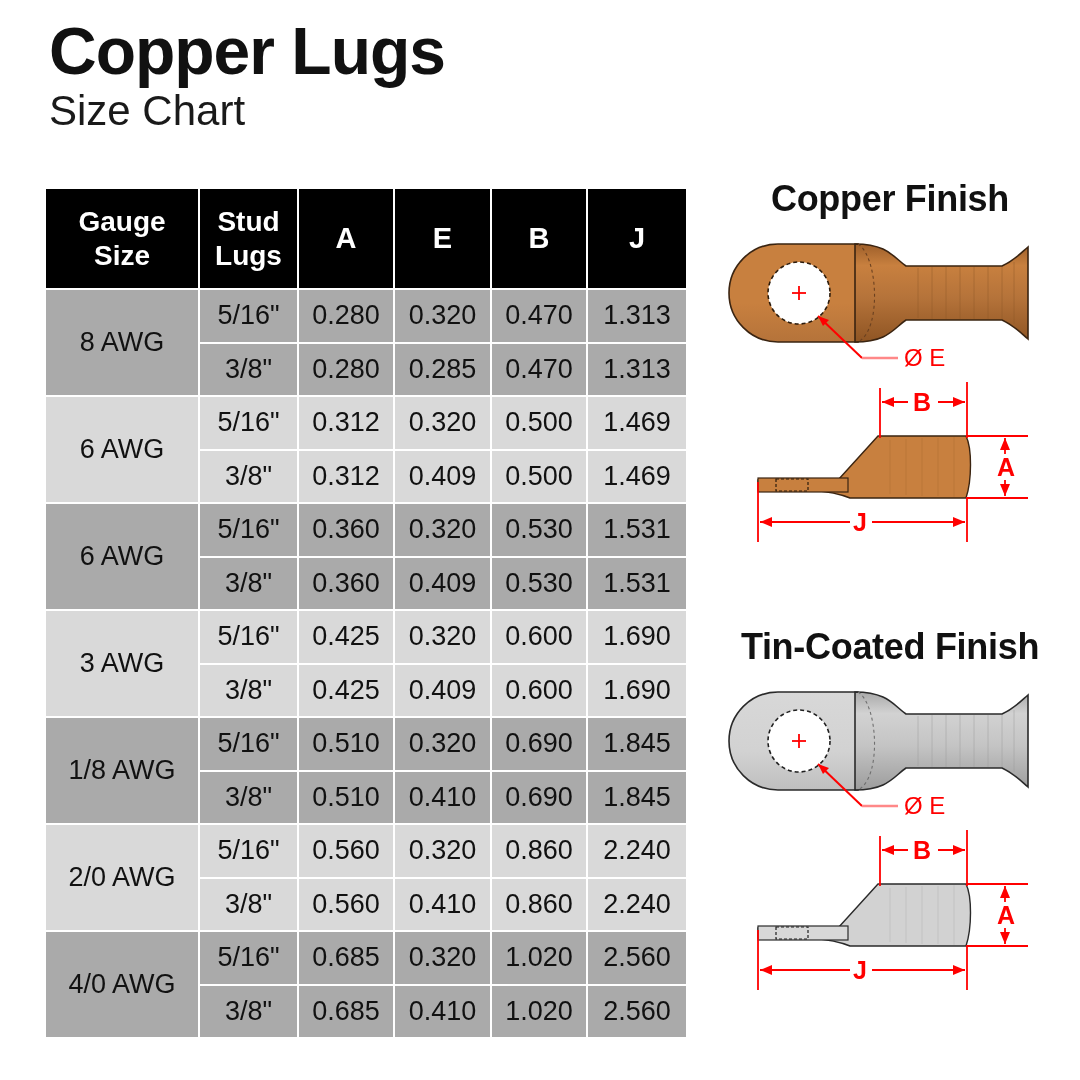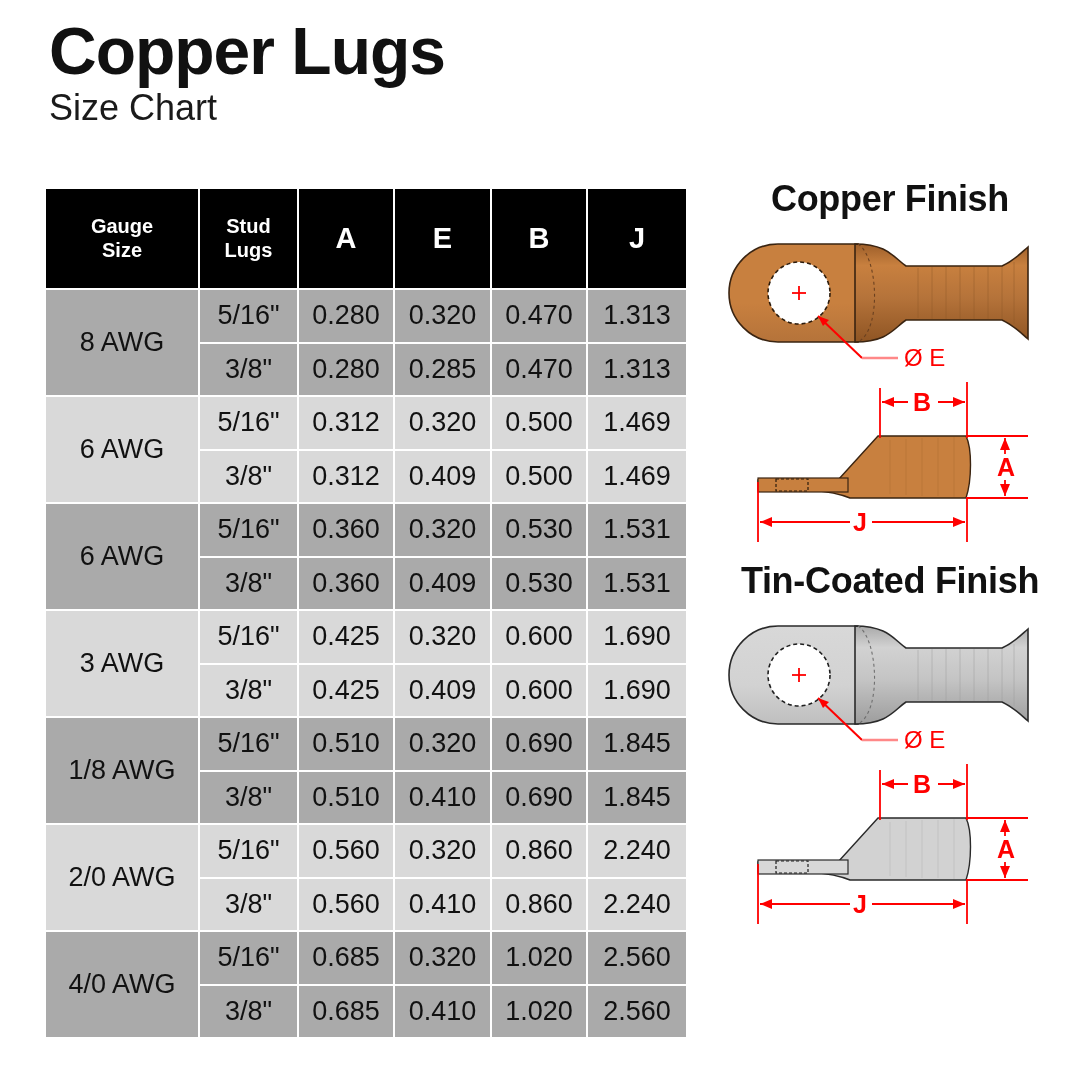--- a/index.html
+++ b/index.html
@@ -15,21 +15,21 @@
   #title-block { position:absolute; left:42px; top:18px;margin-left:7px; }
   #main-title {
     font-size:66px;
     font-weight:bold;
     letter-spacing:-1px;
     line-height:1.02;
     color:#111111;
     transform:scaleX(1.0);
   }
   #sub-title {
-    font-size:36px;
+    font-size:42px;
     font-weight:normal;
     line-height:1.05;
     margin-top:4px;
     color:#1a1a1a;
   }
 
   
   #size-table {
     position:absolute;
     left:44px; top:187px;
@@ -47,21 +47,21 @@
   }
   #size-table thead th {
     background:#000000;
     color:#ffffff;
     font-weight:bold;
     font-size:29px;
     height:101px;
     line-height:1.18;
     border-color:#ffffff;
   }
-  #size-table thead th.hdr-two-line { font-size:20px; }
+  #size-table thead th.hdr-two-line { font-size:28px; }
   td.gauge-cell {
     font-size:31px;
     font-weight:normal;
     letter-spacing:0px;
     margin-top:16px;
   }
   tr.band-dark td { background:#aaaaaa; }
   tr.band-light td { background:#d9d9d9; }
   td.band-dark  { background:#aaaaaa; }
   td.band-light { background:#d9d9d9; }
@@ -78,21 +78,21 @@
   
   #diagram-panel { position:absolute; left:700px; top:178px; width:380px; }
   .finish-title {
     text-align:center;
     font-size:36px;
     font-weight:bold;
     color:#111111;
     letter-spacing:-0.3px;
   }
   .diagram-svg { display:block; margin:0 auto; }
-  #tin-section { }
+  #tin-section { margin-top:66px; }
 </style>
 </head>
 <body>
 
 <div id="title-block">
   <div id="main-title">Copper Lugs</div>
   <div id="sub-title">Size Chart</div>
 </div>
 
 <table id="size-table">

